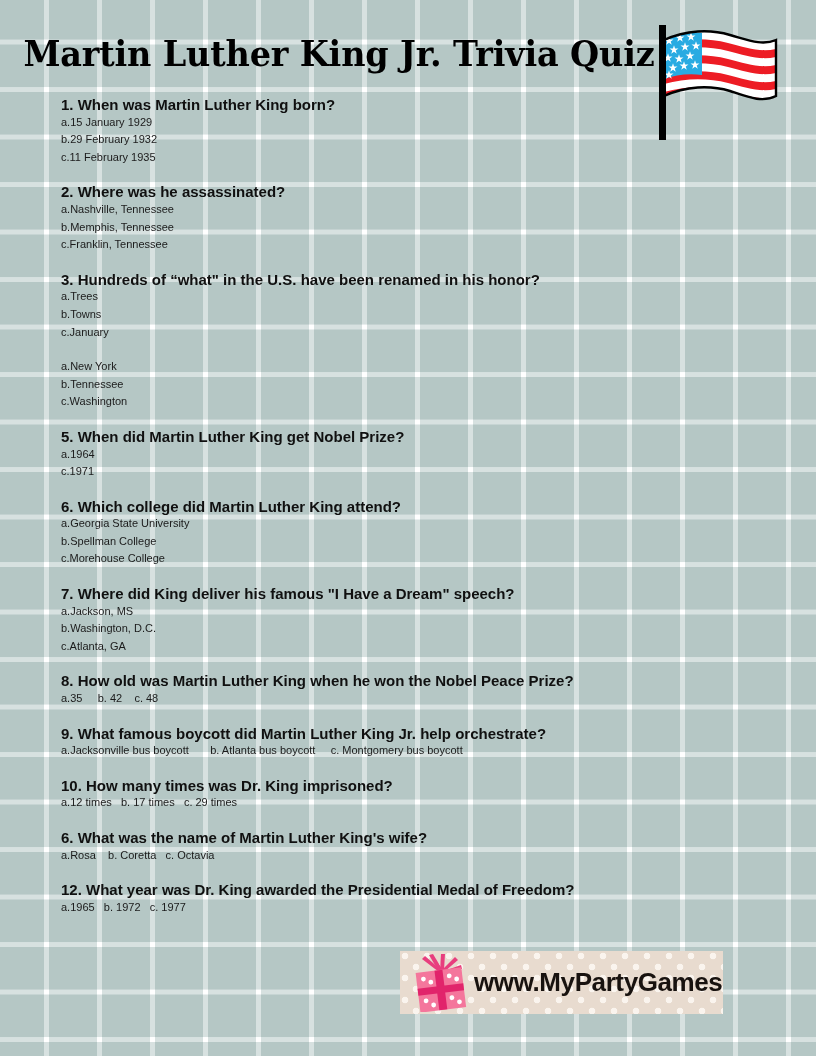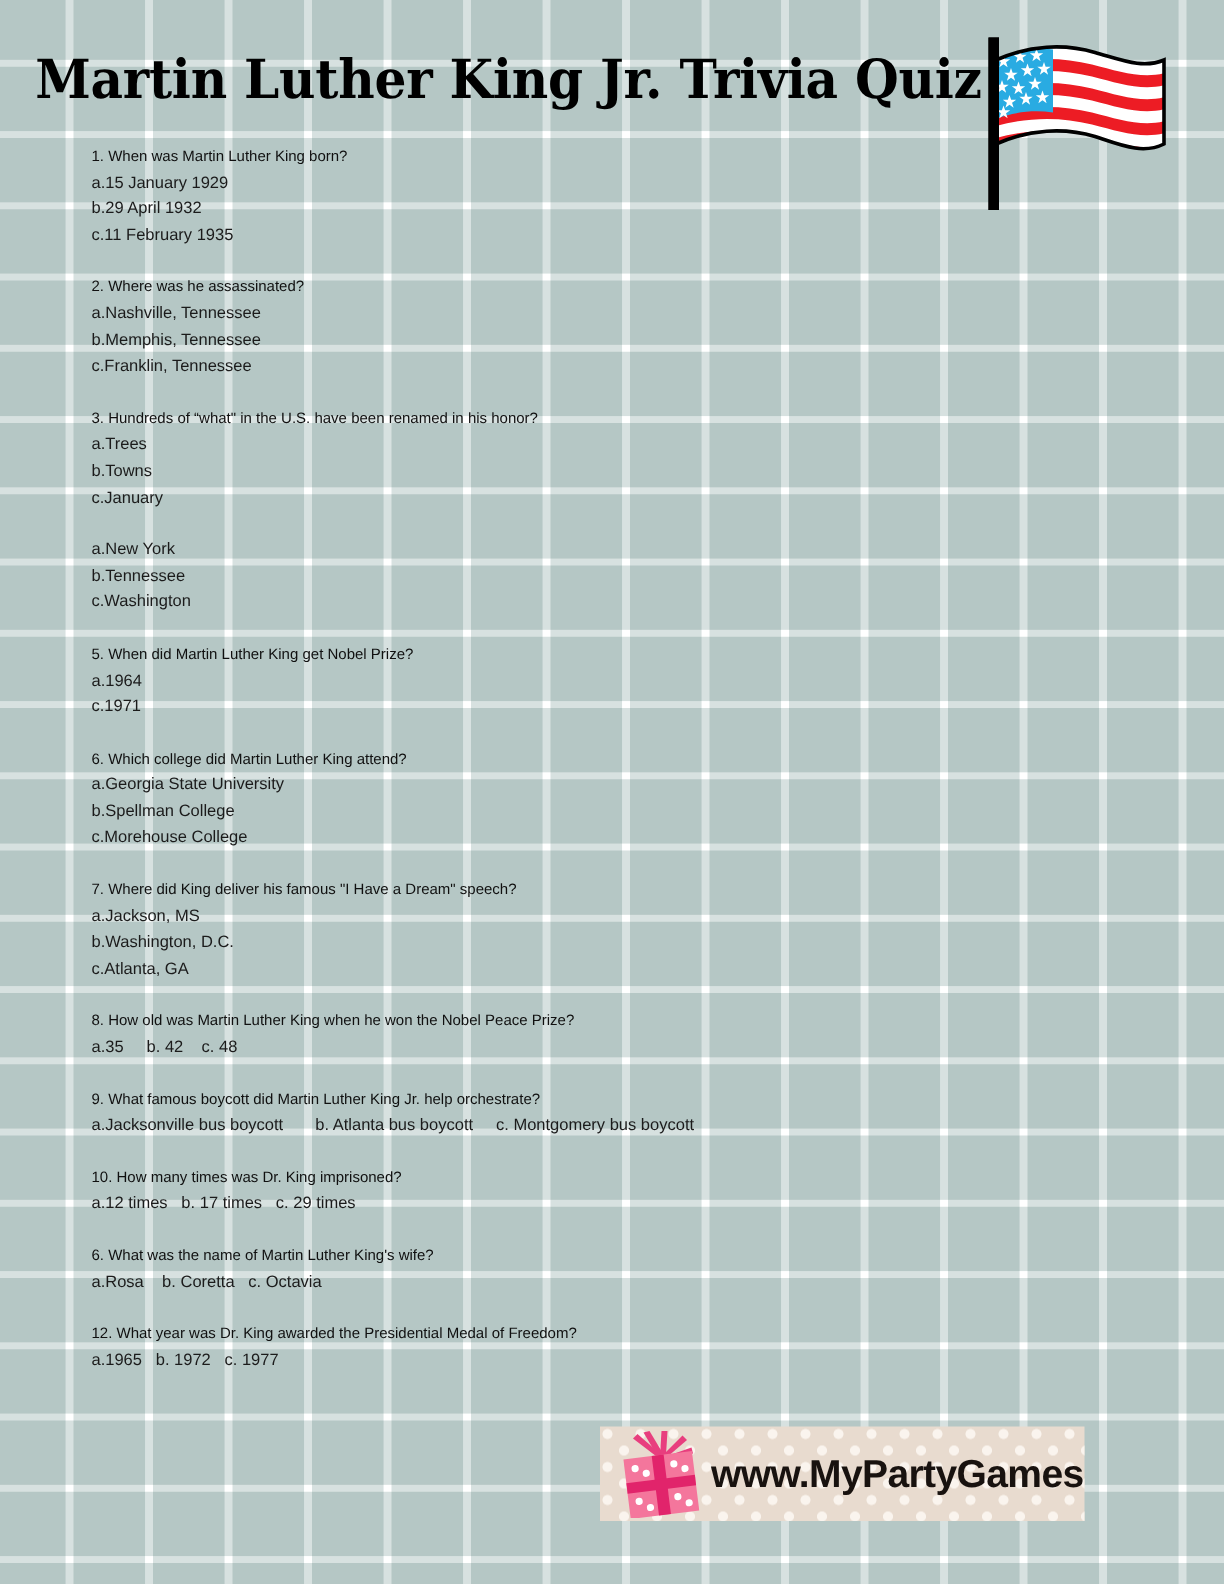--- a/index.html
+++ b/index.html
@@ -70,22 +70,22 @@
     position: absolute;
     left: 61px;
     top: 96px;
     width: 700px;
   }
   .qblock {
     margin-bottom: 17px;
   }
   .qtext {
     font-family: "Liberation Sans", sans-serif;
-    font-weight: normal;
-    font-size: 10px;
+    font-weight: bold;
+    font-size: 15px;
     line-height: 17.6px;
     color: #101010;
     white-space: nowrap;
   }
   .answers {
     font-family: "Liberation Sans", sans-serif;
     font-weight: normal;
     font-size: 11px;
     line-height: 17.6px;
     color: #1b1b1b;
@@ -219,21 +219,21 @@
       <rect x="7" y="7" width="7" height="125" fill="#000000"></rect>
     </svg>
   </div>
 
   <div id="questions">
 
     <div class="qblock">
       <div class="qtext">1. When was Martin Luther King born?</div>
       <div class="answers">
         <div class="aline">a.15 January 1929</div>
-        <div class="aline">b.29 April 1932</div>
+        <div class="aline">b.29 February 1932</div>
         <div class="aline">c.11 February 1935</div>
       </div>
     </div>
 
     <div class="qblock">
       <div class="qtext">2. Where was he assassinated?</div>
       <div class="answers">
         <div class="aline">a.Nashville, Tennessee</div>
         <div class="aline">b.Memphis, Tennessee</div>
         <div class="aline">c.Franklin, Tennessee</div>

